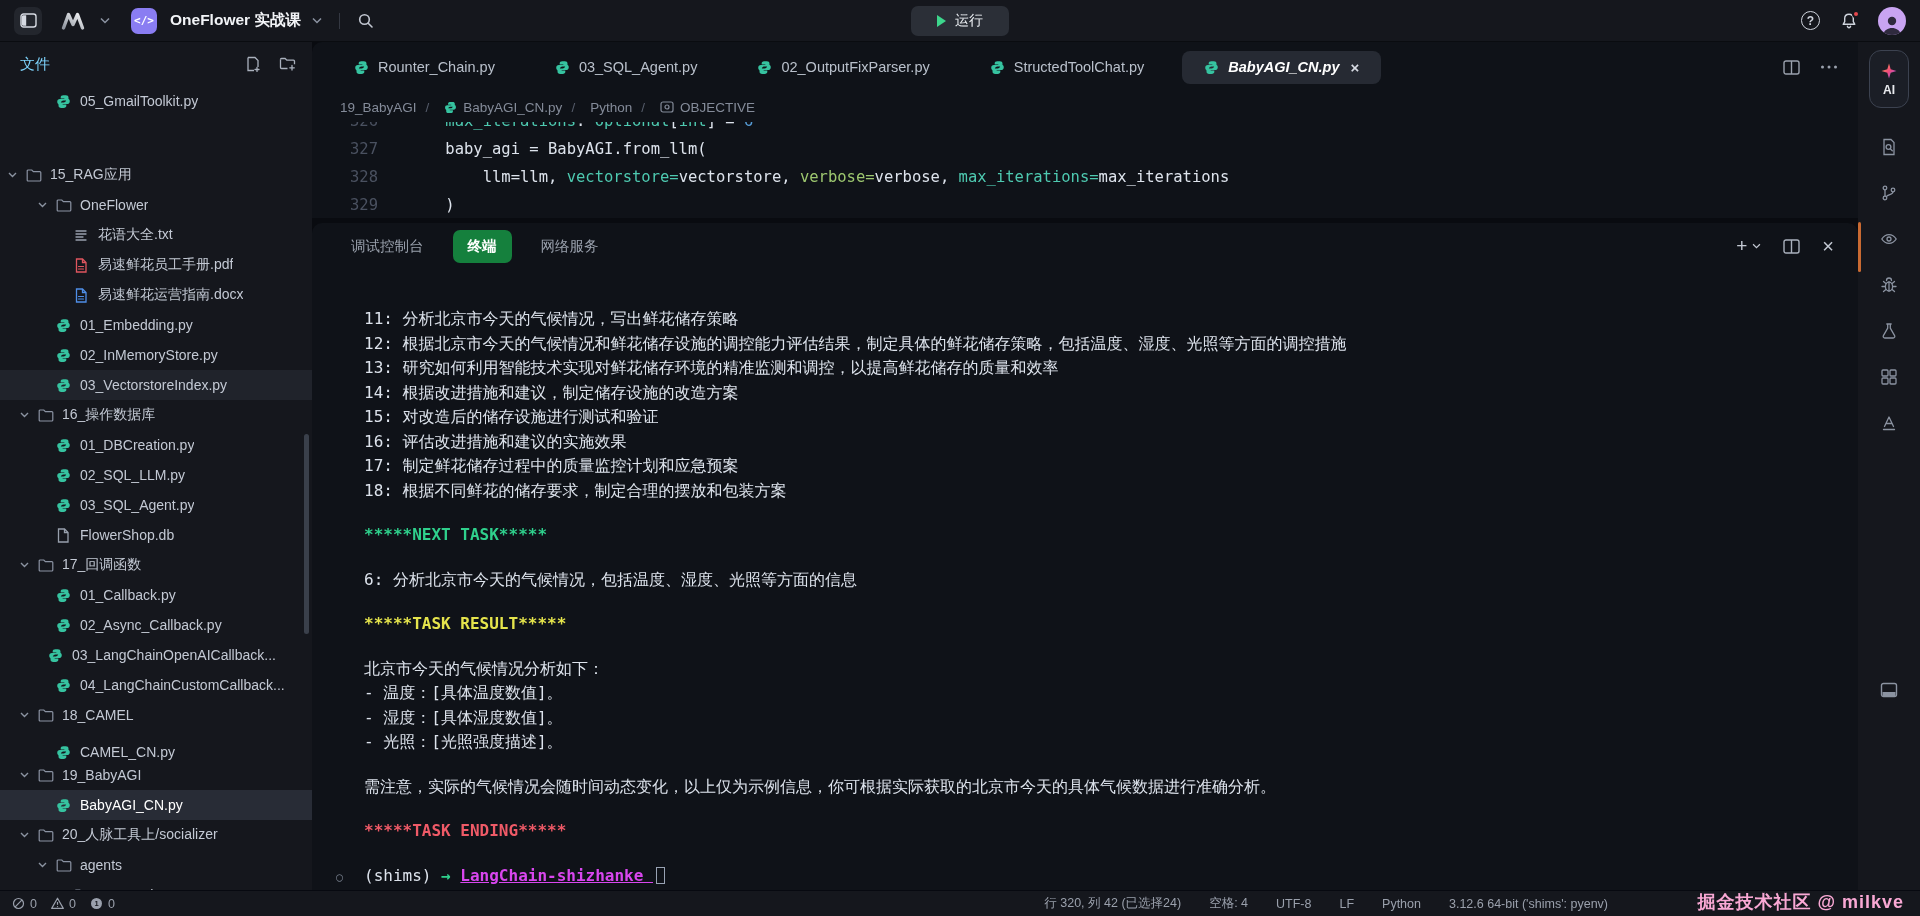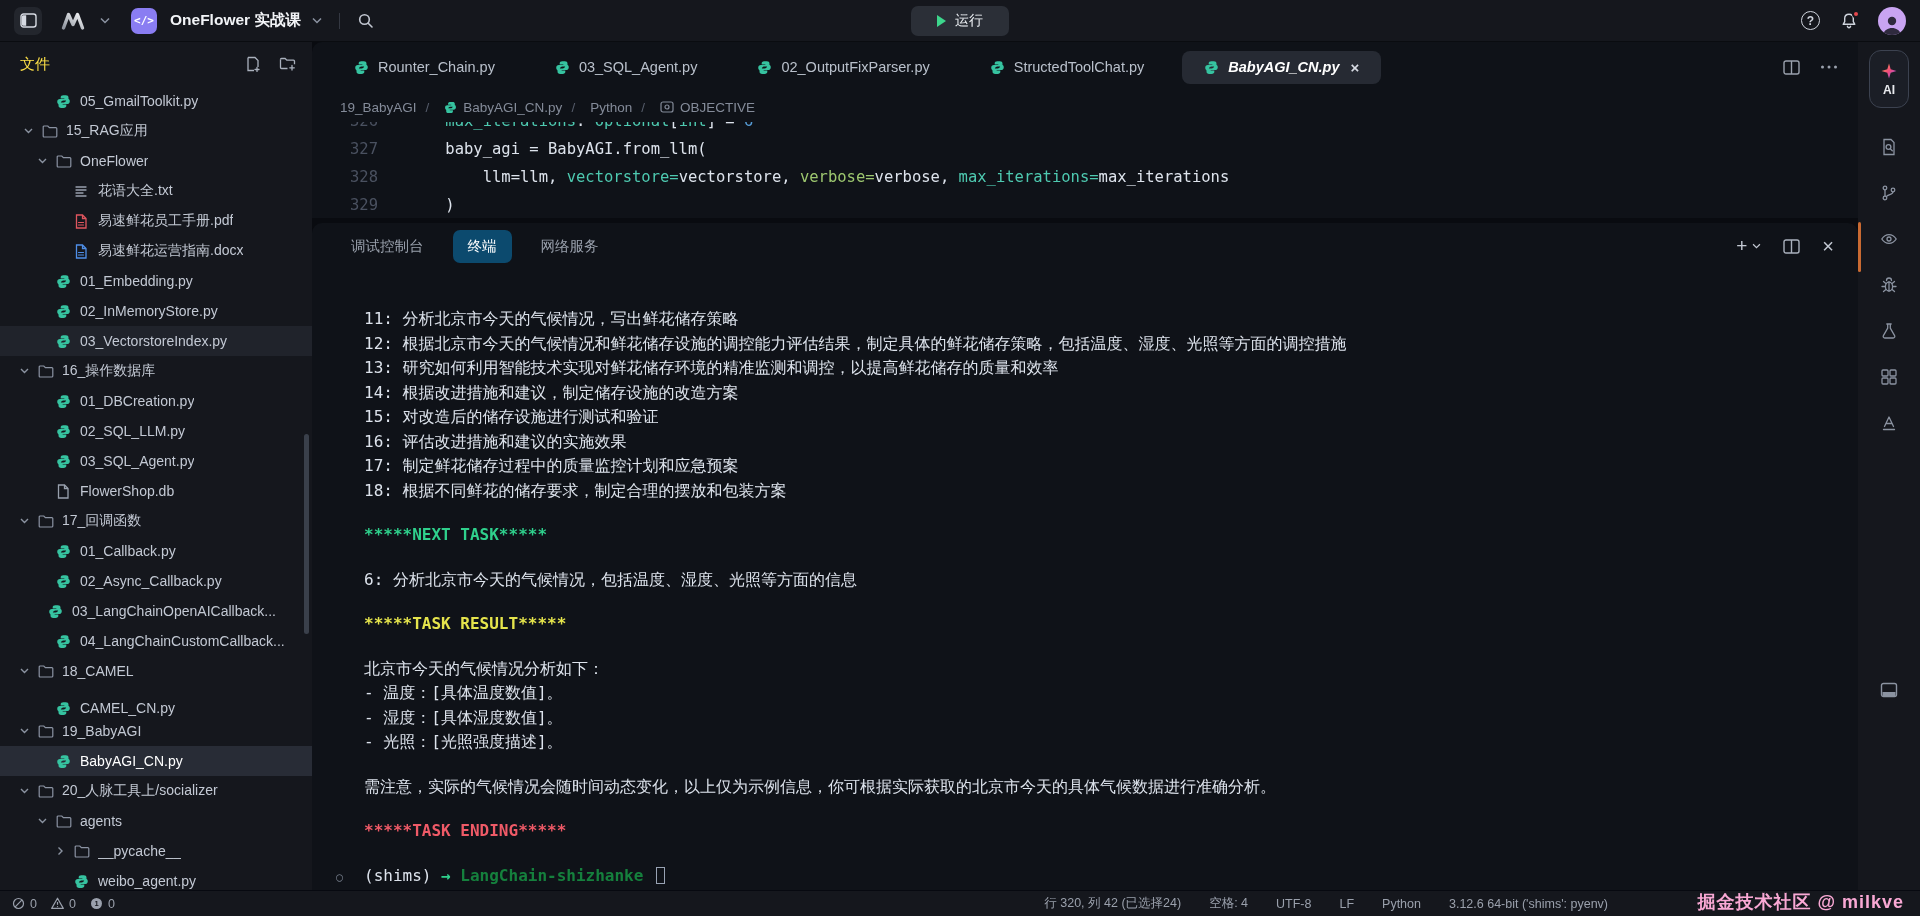--- a/index.html
+++ b/index.html
@@ -32,21 +32,21 @@
   .bell-dot { position:absolute; right:-2px; top:-2px; width:8px; height:8px; border-radius:50%;
     background:#e5484d; border:2px solid #15171d; }
   .avatar { width:28px; height:28px; border-radius:50%; background:#c9a4f2; display:flex;
     align-items:flex-end; justify-content:center; overflow:hidden; }
 
   
   .main { height:848px; display:flex; }
 
   
   .sidebar { width:312px; background:#15171d; display:flex; flex-direction:column; position:relative; }
-  .sb-head { height:44px; display:flex; align-items:center; padding:0 16px 0 20px; font-size:15px; color:#fde047; }
+  .sb-head { height:44px; display:flex; align-items:center; padding:0 16px 0 20px; font-size:15px; color:#7dd3fc; }
   .sb-head-icons { margin-left:auto; display:flex; gap:18px; color:#aab1bd; }
   .tree { flex:1; overflow:hidden; font-size:14px; color:#c3c9d4; }
   .trow { height:30px; display:flex; align-items:center; cursor:pointer; padding-right:10px; }
   .trow.hover { background:#20232b; }
   .trow.selected { background:#282c36; color:#ffffff; }
   .chevslot { width:18px; flex:none; display:flex; align-items:center; color:#8b93a1; }
   .chevslot svg { transition:none; }
   .chevslot svg.closed { transform:rotate(-90deg); }
   .ico { width:21px; flex:none; display:flex; align-items:center; }
   .tlabel { white-space:nowrap; overflow:hidden; text-overflow:ellipsis; margin-left:3px; }
@@ -74,33 +74,33 @@
   .lnum { width:96px; flex:none; text-align:right; padding-right:30px; color:#4a5160; }
   .ctext { white-space:pre; }
   .t-fg { color:#dde3ec; } .t-teal { color:#4ec9b0; } .t-blue { color:#569cd6; } .t-lime { color:#9dc76f; }
 
   
   .panel { flex:1; min-height:0; margin-top:5px; background:#0f1218; border-radius:10px 10px 0 0;
     display:flex; flex-direction:column; overflow:hidden; }
   .panel-head { height:46px; flex:none; display:flex; align-items:center; padding:0 24px; gap:14px;
     font-size:14.5px; color:#99a0ac; }
   .ptab { padding:7px 15px; border-radius:7px; cursor:pointer; white-space:nowrap; }
-  .ptab.active { background:#0c4a6e; color:#fff; font-weight:normal; }
+  .ptab.active { background:#15803d; color:#fff; font-weight:bold; }
   .panel-actions { margin-left:auto; display:flex; align-items:center; gap:22px; color:#aab1bd; }
   .plus-btn { display:flex; align-items:center; gap:5px; font-size:19px; color:#c3c9d3; }
   .close-panel { font-size:20px; color:#c3c9d3; }
 
   .term { flex:1; overflow:hidden; padding:38px 20px 0 52px; font-family:"DejaVu Sans Mono",monospace;
     font-size:16px; line-height:24.5px; color:#e4e6ea; }
   .tline { min-height:24.5px; white-space:pre-wrap; }
   .tline:empty { min-height:20px; }
   .t-green { color:#2fd08c; font-weight:bold; }
   .t-yellow { color:#e5e44c; font-weight:bold; }
   .t-red { color:#ef5a67; font-weight:bold; }
-  .t-cyan { color:#15803d; font-weight:bold; }
+  .t-cyan { color:#d946ef; font-weight:bold;text-decoration:underline; }
   .t-greenb { color:#2fd08c; font-weight:bold; }
   .t-deco { display:inline-block; width:0; transform:translateX(-28px); color:#6d7582; font-size:12px; }
   .t-cursor { display:inline-block; width:9px; height:17px; border:1.2px solid #98a2b3;
     vertical-align:-3px; margin-left:3px; }
 
   
   .rightbar { width:62px; background:#15171d; display:flex; flex-direction:column; align-items:center;
     padding-top:8px; position:relative; }
   .ai-badge { width:40px; height:58px; border:1px solid #3c4250; border-radius:12px; background:#1b1e26;
     display:flex; flex-direction:column; align-items:center; justify-content:center; gap:3px; cursor:pointer; }
@@ -224,21 +224,21 @@
 
             <svg width="15" height="15" viewBox="0 0 16 16">
               <path d="M7.9 1.2c-1.9 0-2.9.8-2.9 2.3v1.2h3.9v.6H4.1c-1.6 0-2.8 1-2.8 3s1.2 3 2.8 3h1.1V9.6c0-1.5 1.2-2.6 2.8-2.6h3.2c1.2 0 2.1-.9 2.1-2.1V3.5c0-1.5-1.1-2.3-2.7-2.3H7.9z" fill="#36c3a0"></path>
               <path d="M8.1 14.8c1.9 0 2.9-.8 2.9-2.3v-1.2H7.1v-.6h4.8c1.6 0 2.8-1 2.8-3s-1.2-3-2.8-3h-1.1v1.7c0 1.5-1.2 2.6-2.8 2.6H4.8c-1.2 0-2.1.9-2.1 2.1v1.4c0 1.5 1.1 2.3 2.7 2.3h2.7z" fill="#36c3a0"></path>
             </svg>
 
           </span>
           <span class="tlabel">05_GmailToolkit.py</span>
         </div>
 
-        <div class="trow" style="padding-left: 24px;">
+        <div class="trow" style="padding-left: 8px; margin-top: 44px;">
           <span class="chevslot">
             <svg width="9" height="6" viewBox="0 0 9 6" class="open">
               <polyline points="1,1 4.5,4.5 8,1" fill="none" stroke="currentColor" stroke-width="1.4"></polyline>
             </svg>
           </span>
           <span class="ico">
             <svg width="16" height="14" viewBox="0 0 16 14">
               <path d="M1.2 3c0-.6.4-1 1-1h3.6l1.6 1.6h6.4c.6 0 1 .4 1 1V12c0 .6-.4 1-1 1H2.2c-.6 0-1-.4-1-1z" fill="none" stroke="#8b93a3" stroke-width="1.2"></path>
             </svg>
 

